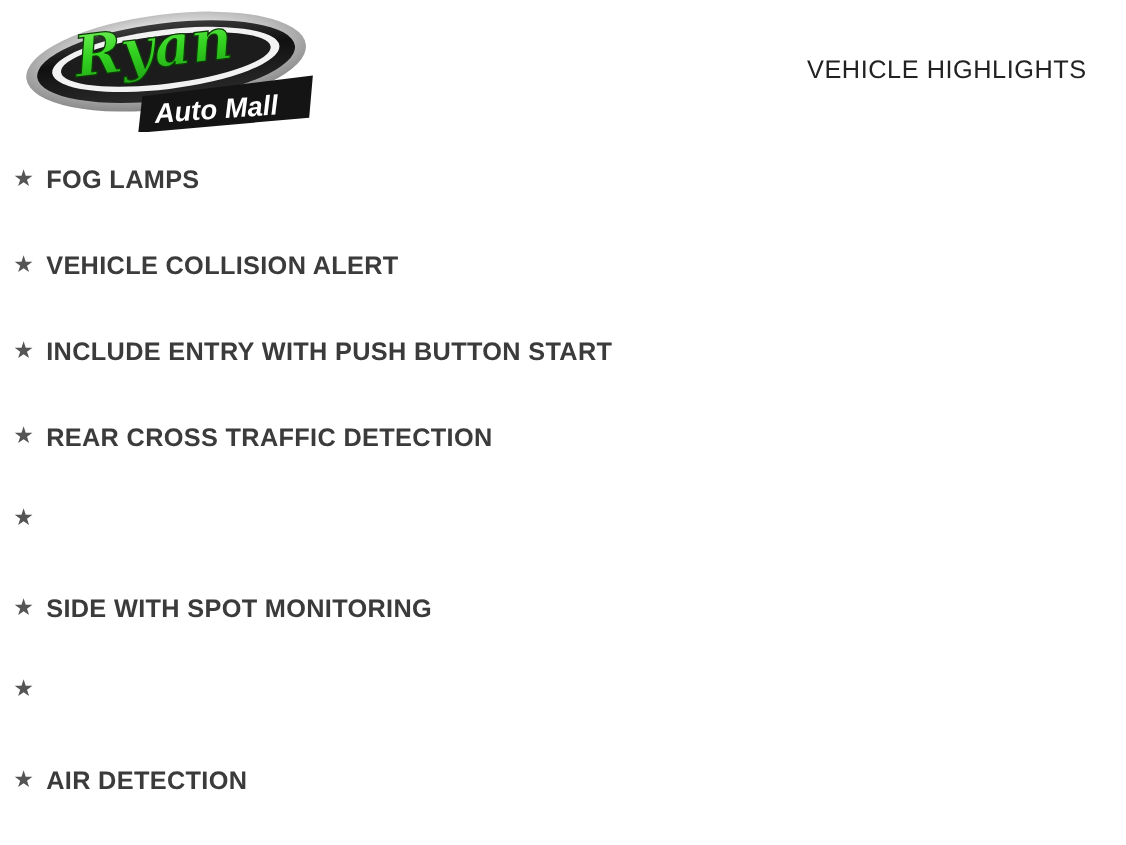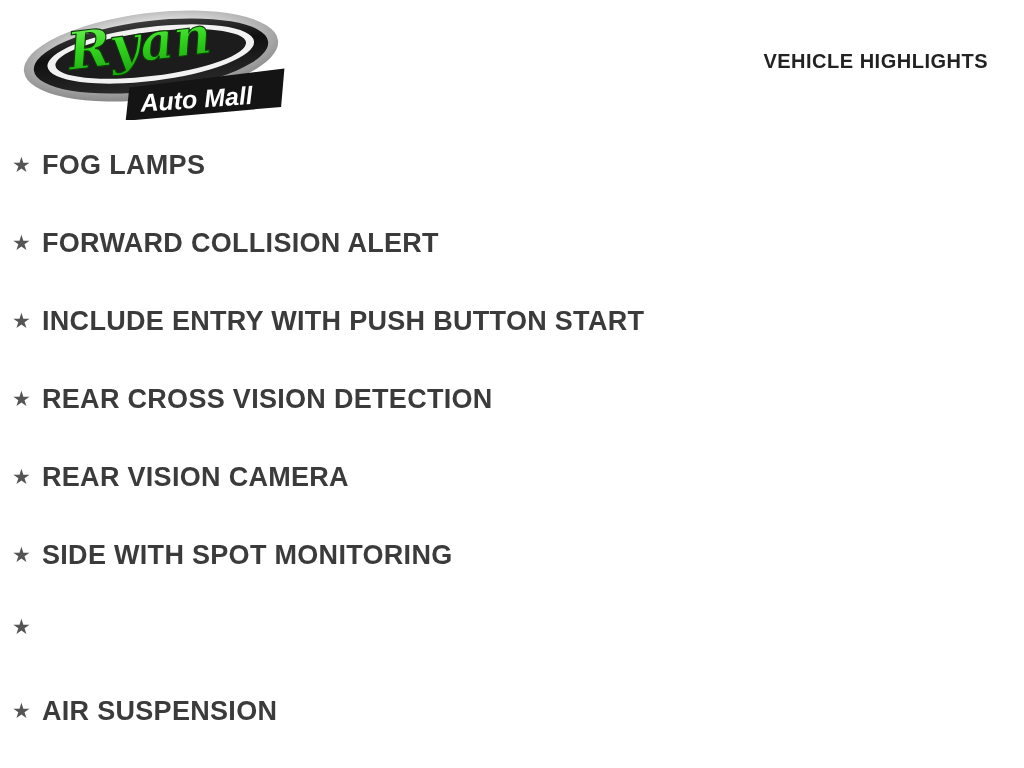--- a/index.html
+++ b/index.html
@@ -28,22 +28,22 @@
     top: 8px;
     width: 270px;
     height: 112px;
   }
   .logo svg { display: block; }
 
   .highlights-title {
     position: absolute;
     right: 36px;
     top: 50px;
-    font-size: 20px;
-    font-weight: bold;
+    font-size: 23px;
+    font-weight: normal;
     letter-spacing: 0.5px;
     color: #222222;
     white-space: nowrap;
   }
 
   
   .features {
     list-style: none;
     margin: 0;
     padding: 0 0 0 0;
@@ -62,21 +62,21 @@
     width: 30px;
     flex: 0 0 30px;
     font-size: 21px;
     line-height: 1;
     color: #555555;
     text-align: left;
     position: relative;
     top: -2px;
   }
   .feature-text {
-    font-size: 27px;
+    font-size: 23px;
     font-weight: bold;
     letter-spacing: 0.3px;
     color: #3b3b3b;
     white-space: nowrap;
   }
 </style>
 </head>
 <body>
 
 <div class="header">
@@ -117,38 +117,37 @@
   <div class="highlights-title">VEHICLE HIGHLIGHTS</div>
 </div>
 
 <ul class="features">
   <li class="feature-item">
     <span class="bullet-star">★</span>
     <span class="feature-text">FOG LAMPS</span>
   </li>
   <li class="feature-item">
     <span class="bullet-star">★</span>
-    <span class="feature-text">FORWARD COLLISION ALERT</span>
+    <span class="feature-text">VEHICLE COLLISION ALERT</span>
   </li>
   <li class="feature-item">
     <span class="bullet-star">★</span>
     <span class="feature-text">INCLUDE ENTRY WITH PUSH BUTTON START</span>
   </li>
   <li class="feature-item">
     <span class="bullet-star">★</span>
-    <span class="feature-text">REAR CROSS VISION DETECTION</span>
+    <span class="feature-text">REAR CROSS TRAFFIC DETECTION</span>
   </li>
   <li class="feature-item">
     <span class="bullet-star">★</span>
-    <span class="feature-text">REAR VISION CAMERA</span>
   </li>
   <li class="feature-item">
     <span class="bullet-star">★</span>
     <span class="feature-text">SIDE WITH SPOT MONITORING</span>
   </li>
   <li class="feature-item">
     <span class="bullet-star">★</span>
   </li>
   <li class="feature-item">
     <span class="bullet-star">★</span>
-    <span class="feature-text">AIR SUSPENSION</span>
+    <span class="feature-text">AIR DETECTION</span>
   </li>
 </ul>
 
 </body></html>

